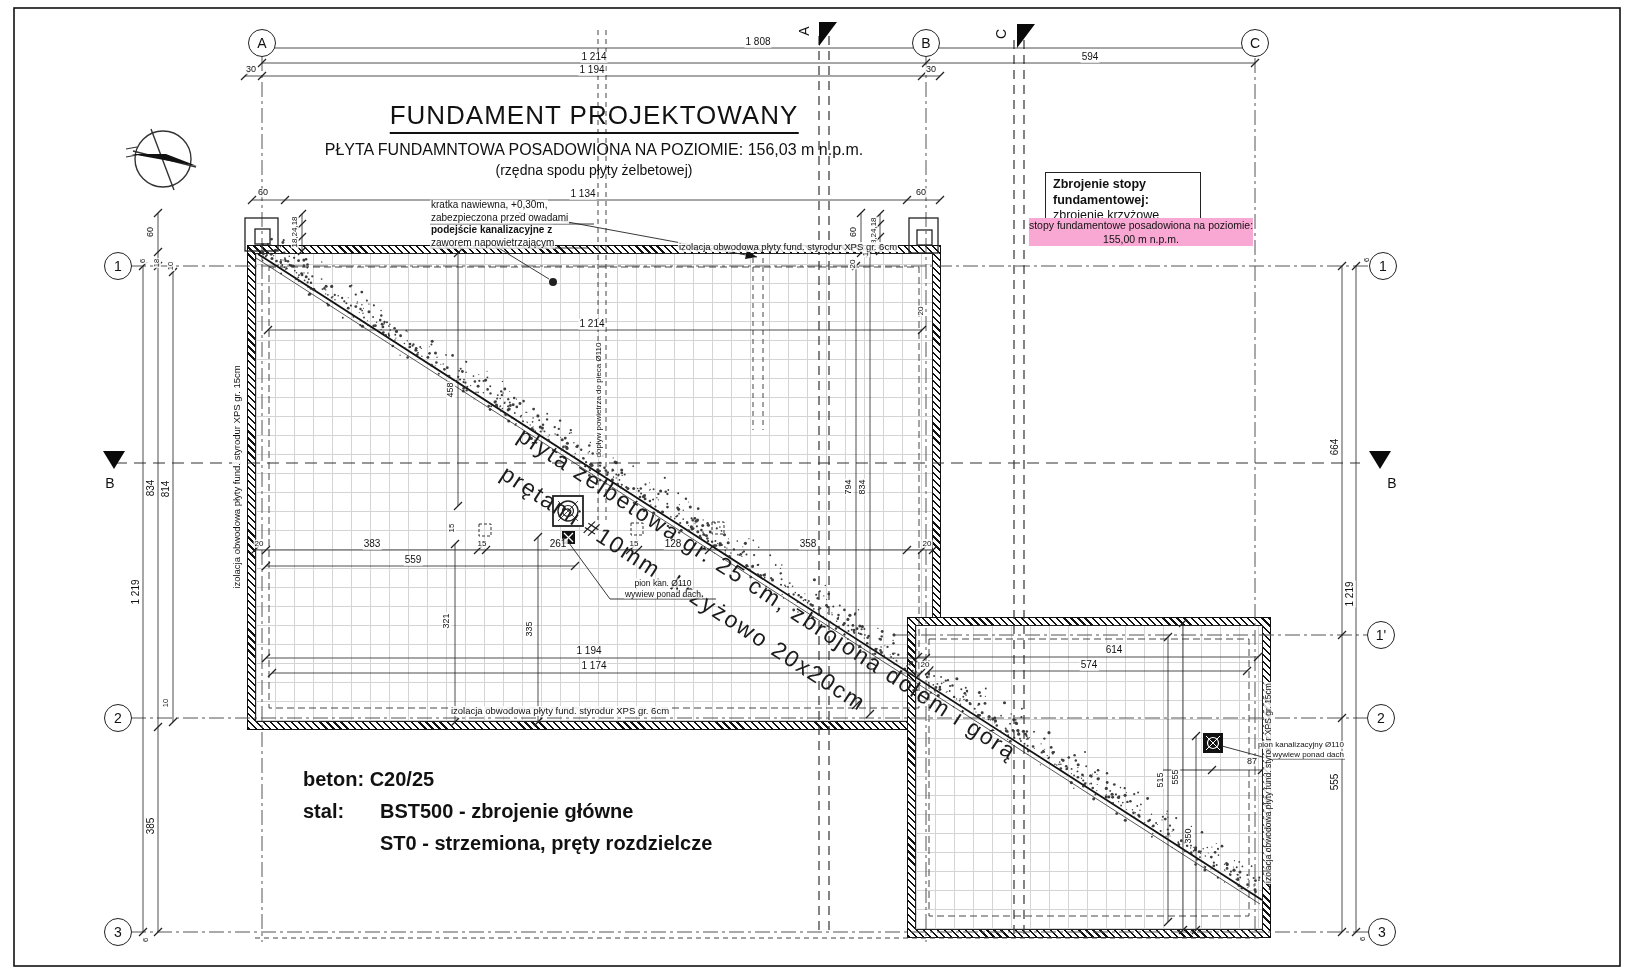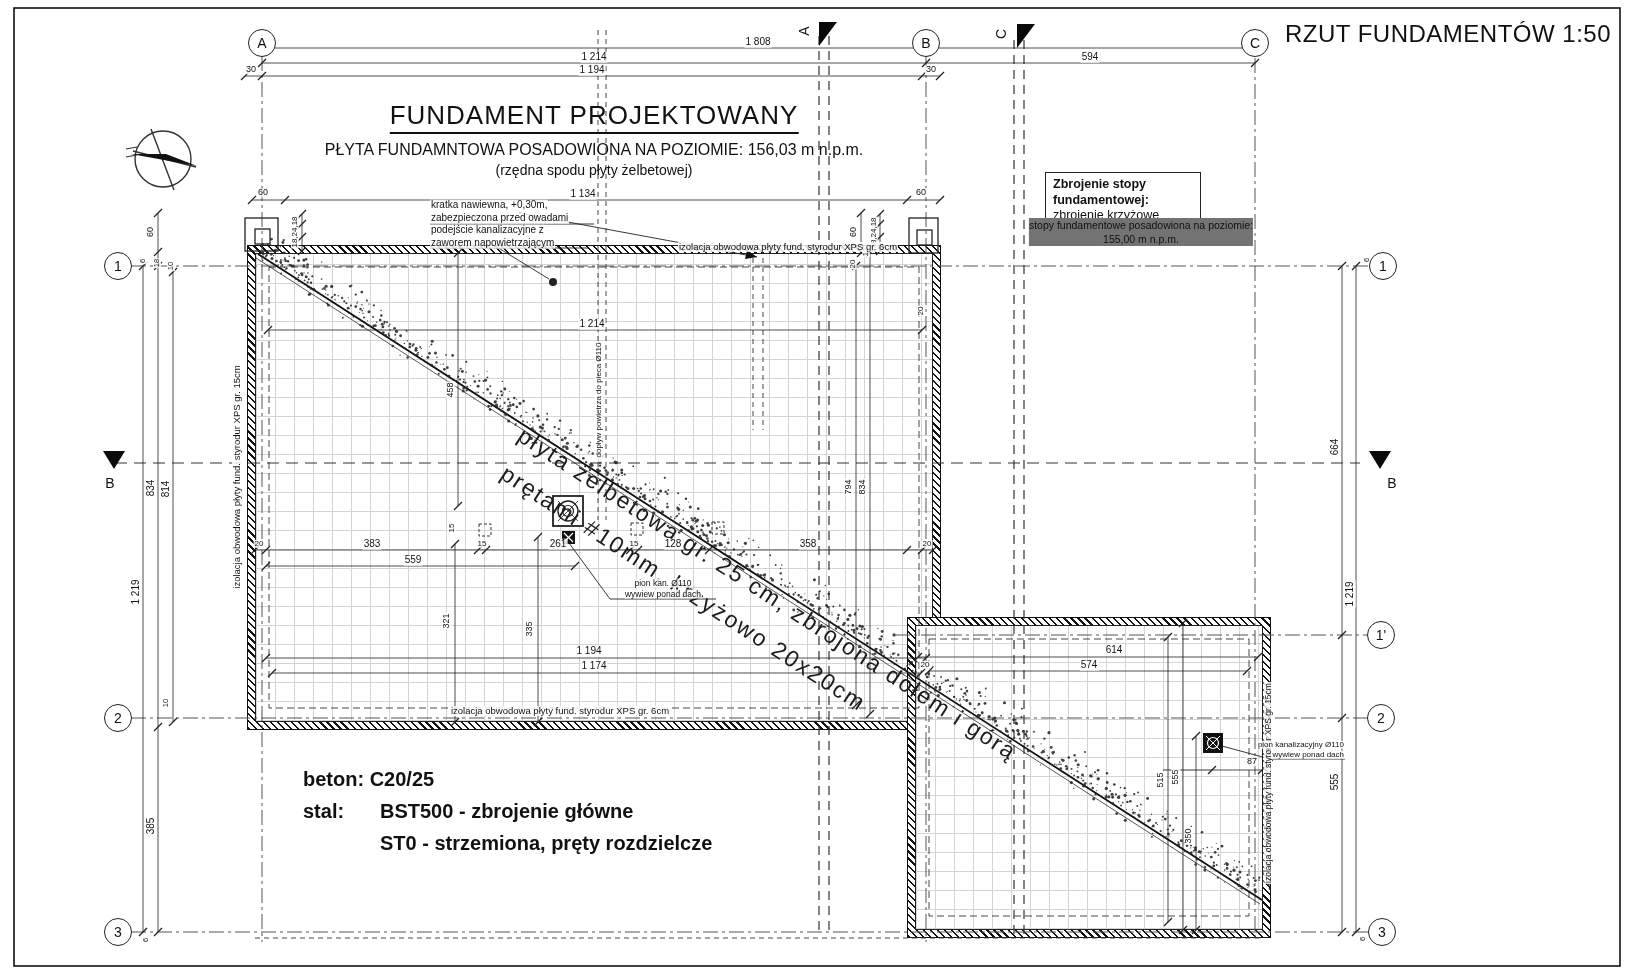--- a/index.html
+++ b/index.html
@@ -18,21 +18,21 @@
           font-size:14px;transform:translate(-50%,-50%);}
   #page-title{position:absolute;top:20px;right:22px;font-size:24px;letter-spacing:.5px;}
   #hdr{position:absolute;left:594px;top:100px;transform:translateX(-50%);text-align:center;}
   #hdr .t1{font-size:26px;letter-spacing:1px;border-bottom:2px solid #111;padding-bottom:1px;display:inline-block;}
   #hdr .t2{font-size:16px;margin-top:7px;}
   #hdr .t3{font-size:14px;margin-top:3px;}
   #notebox{position:absolute;left:1045px;top:172px;width:156px;border:1.4px solid #222;
            background:#fff;padding:4px 7px;box-sizing:border-box;font-size:12.5px;line-height:1.25;}
   #notebox .b{font-weight:bold;}
   #noteunder{position:absolute;left:1141px;top:218px;transform:translateX(-50%);
-             text-align:center;font-size:10.5px;line-height:1.35;background:#737373;}
+             text-align:center;font-size:10.5px;line-height:1.35;background:#f9a8d4;}
   .mat{position:absolute;font-weight:bold;font-size:20px;white-space:nowrap;}
   .diag{position:absolute;font-size:23px;letter-spacing:2px;color:#1c1c1c;white-space:nowrap;
         transform-origin:left center;transform:rotate(33deg);background:transparent;}
 </style>
 </head>
 <body>
 
 <div id="sheet">
 
   <div class="hatch" style="left:247px;top:245px;width:694px;height:485px;"></div>
@@ -1223,21 +1223,20 @@
     </g>
 
     <g stroke="#333" stroke-width="1.4" fill="none">
       <circle cx="163" cy="159" r="28"></circle>
       <path d="M133 151 L196 167 M151 129 L174 190"></path>
       <polygon points="131,154 197,166 166,154" fill="#111" stroke="none"></polygon>
       <path d="M126 149 L137 147 M126 157 L137 155" stroke-width="1.1"></path>
     </g>
   </svg>
 
-  <div id="page-title">RZUT FUNDAMENTÓW 1:50</div>
 
   <div id="hdr">
     <div class="t1">FUNDAMENT PROJEKTOWANY</div>
     <div class="t2">PŁYTA FUNDAMNTOWA POSADOWIONA NA POZIOMIE: 156,03 m n.p.m.</div>
     <div class="t3">(rzędna spodu płyty żelbetowej)</div>
   </div>
 
   <div id="notebox">
     <div class="b">Zbrojenie stopy fundamentowej:</div>
     <div>zbrojenie krzyżowe prętami #10, co 12cm</div>
@@ -1311,21 +1310,21 @@
       <span class="lbl" style="left: 1350px; top: 594px; font-size: 10px; transform: translate(-50%, -50%) rotate(-90deg);">1 219</span>
       <span class="lbl" style="left: 1367px; top: 260px; font-size: 7.5px; transform: translate(-50%, -50%) rotate(-90deg);">6</span>
       <span class="lbl" style="left: 1363px; top: 939px; font-size: 7.5px; transform: translate(-50%, -50%) rotate(-90deg);">6</span>
       <span class="lbl" style="left: 788px; top: 247px; font-size: 9.5px; transform: translate(-50%, -50%) rotate(0deg);">izolacja obwodowa płyty fund. styrodur XPS gr. 6cm</span>
       <span class="lbl" style="left: 560px; top: 711px; font-size: 9.5px; transform: translate(-50%, -50%) rotate(0deg);">izolacja obwodowa płyty fund. styrodur XPS gr. 6cm</span>
       <span class="lbl" style="left: 237px; top: 477px; font-size: 9.5px; transform: translate(-50%, -50%) rotate(-90deg);">izolacja obwodowa płyty fund. styrodur XPS gr. 15cm</span>
       <span class="lbl" style="left: 1268px; top: 783px; font-size: 8.5px; transform: translate(-50%, -50%) rotate(-90deg);">izolacja obwodowa płyty fund. styrodur XPS gr. 15cm</span>
       <span class="lbl" style="left: 599px; top: 400px; font-size: 8px; transform: translate(-50%, -50%) rotate(-90deg);">dopływ powietrza do pieca Ø110</span>
       <span class="lbl" style="left: 430px; top: 205px; font-size: 10px; transform: translate(0px, -50%) rotate(0deg);">kratka nawiewna, +0,30m,</span>
       <span class="lbl" style="left: 430px; top: 218px; font-size: 10px; transform: translate(0px, -50%) rotate(0deg);">zabezpieczona przed owadami</span>
-      <span class="lbl" style="left: 430px; top: 230px; font-size: 10px; transform: translate(0px, -50%) rotate(0deg);">podejście kanalizacyjne z</span>
+      <span class="lbl" style="left: 430px; top: 230px; font-size: 10px; transform: translate(0px, -50%) rotate(0deg); font-weight: bold;">podejście kanalizacyjne z</span>
       <span class="lbl" style="left: 430px; top: 243px; font-size: 10px; transform: translate(0px, -50%) rotate(0deg);">zaworem napowietrzającym</span>
       <span class="lbl" style="left: 663px; top: 583px; font-size: 8.5px; transform: translate(-50%, -50%) rotate(0deg);">pion kan. Ø110</span>
       <span class="lbl" style="left: 663px; top: 594px; font-size: 8.5px; transform: translate(-50%, -50%) rotate(0deg);">wywiew ponad dach</span>
       <span class="lbl" style="left: 1345px; top: 745px; font-size: 8px; transform: translate(-100%, -50%) rotate(0deg);">pion kanalizacyjny Ø110</span>
       <span class="lbl" style="left: 1345px; top: 755px; font-size: 8px; transform: translate(-100%, -50%) rotate(0deg);">wywiew ponad dach</span>
       <span class="lbl" style="left: 804px; top: 31px; font-size: 14px; transform: translate(-50%, -50%) rotate(-90deg);">A</span>
       <span class="lbl" style="left: 1001px; top: 34px; font-size: 14px; transform: translate(-50%, -50%) rotate(-90deg);">C</span>
       <span class="lbl" style="left: 110px; top: 483px; font-size: 14px; transform: translate(-50%, -50%) rotate(0deg);">B</span>
       <span class="lbl" style="left: 1392px; top: 483px; font-size: 14px; transform: translate(-50%, -50%) rotate(0deg);">B</span>
     </div>

